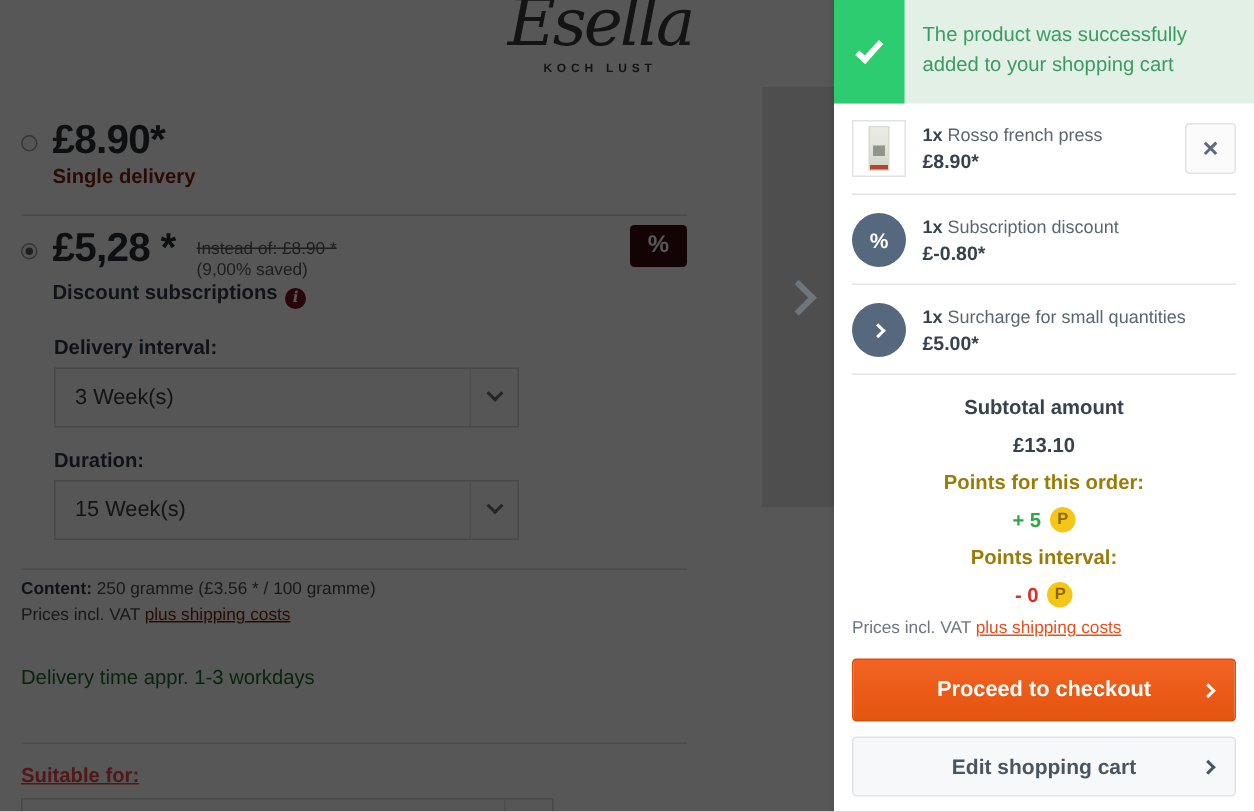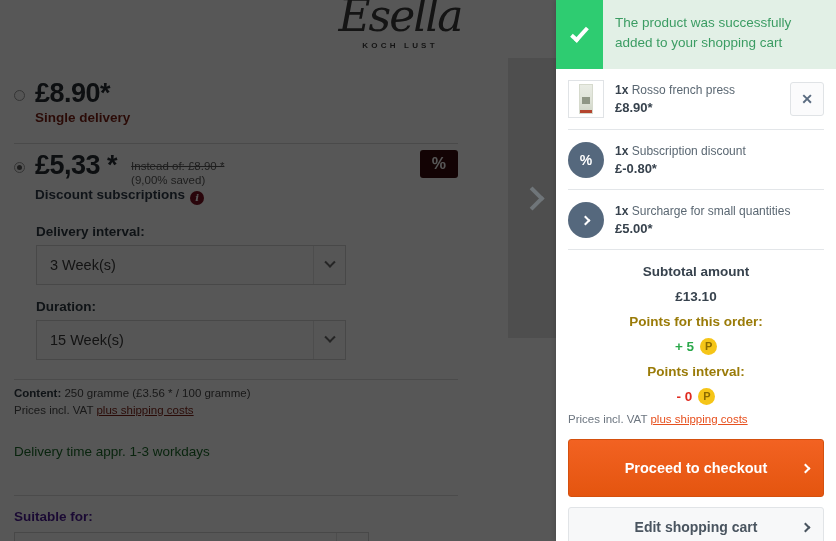--- a/index.html
+++ b/index.html
@@ -103,21 +103,21 @@
   
   .hr-light { height: 1px; background: #dcdcdc; }
   .meta { font-size: 11.5px; color: #4a4a4a; line-height: 17px; }
   .meta b { color: #2e3942; }
   .meta a { color: #7b1f14; text-decoration: underline; }
   .stock { font-size: 13.5px; color: #1b6b2a; line-height: 21px; margin-top: 22px; }
   .dot {
     display: inline-block; width: 8px; height: 8px; border-radius: 50%;
     background: #2a8a31; margin-right: 7px; vertical-align: 1px;
   }
-  .suitable { font-size: 13.5px; font-weight: bold; color: #4c1d95; }
+  .suitable { font-size: 13.5px; font-weight: bold; color: #ef4444; text-decoration: underline; }
   .sel.small { width: 355px; }
 
   
   #carousel-next {
     position: absolute; left: 508px; top: 58px; width: 48px; height: 280px;
     background: rgba(0,0,0,0.10);
     z-index: 45;
     display: flex; align-items: center; justify-content: center;
   }
   .big-chev {
@@ -204,21 +204,21 @@
     width: 17px; height: 17px; border-radius: 50%; background: #f5c518;
     color: #8a6a00; font-size: 11px; font-weight: bold;
     display: flex; align-items: center; justify-content: center;
   }
   .vat { font-size: 11.5px; color: #6d7680; margin-top: 4px; }
   .vat a { color: #e7501e; text-decoration: underline; }
 
   .actions { padding: 14px 12px 0 12px; }
   .btn-primary {
     display: flex; align-items: center; justify-content: center; position: relative;
-    height: 58px; border-radius: 3px; cursor: pointer;
+    height: 42px; border-radius: 3px; cursor: pointer;
     background: linear-gradient(180deg,#f26222 0%, #e4550f 100%);
     color: #ffffff; font-size: 14.5px; font-weight: bold;
     border: 1px solid #d4500e;
   }
   .btn-secondary {
     display: flex; align-items: center; justify-content: center; position: relative;
     height: 40px; border-radius: 3px; cursor: pointer; margin-top: 10px;
     background: #f7f8f9; color: #4a5560; font-size: 14px; font-weight: bold;
     border: 1px solid #e1e4e7;
   }
@@ -250,21 +250,21 @@
       </div>
 
       <div class="price-block" style="top:143px;">
         <div class="divider"></div>
       </div>
 
       <div class="price-block" style="top:150px;">
         <div class="pct-badge">%</div>
         <div class="opt-row">
           <div class="radio checked"></div>
-          <div class="big-price">£5,33 *</div>
+          <div class="big-price">£5,28 *</div>
           <div style="margin-left:14px; margin-top:9px;">
             <div class="instead">Instead of: £8.90 *</div>
             <div class="saved">(9,00% saved)</div>
           </div>
         </div>
         <div class="opt-label dark" style="margin-top:0px;">
           <span>Discount subscriptions</span><span class="info-icon">i</span>
         </div>
       </div>
 

